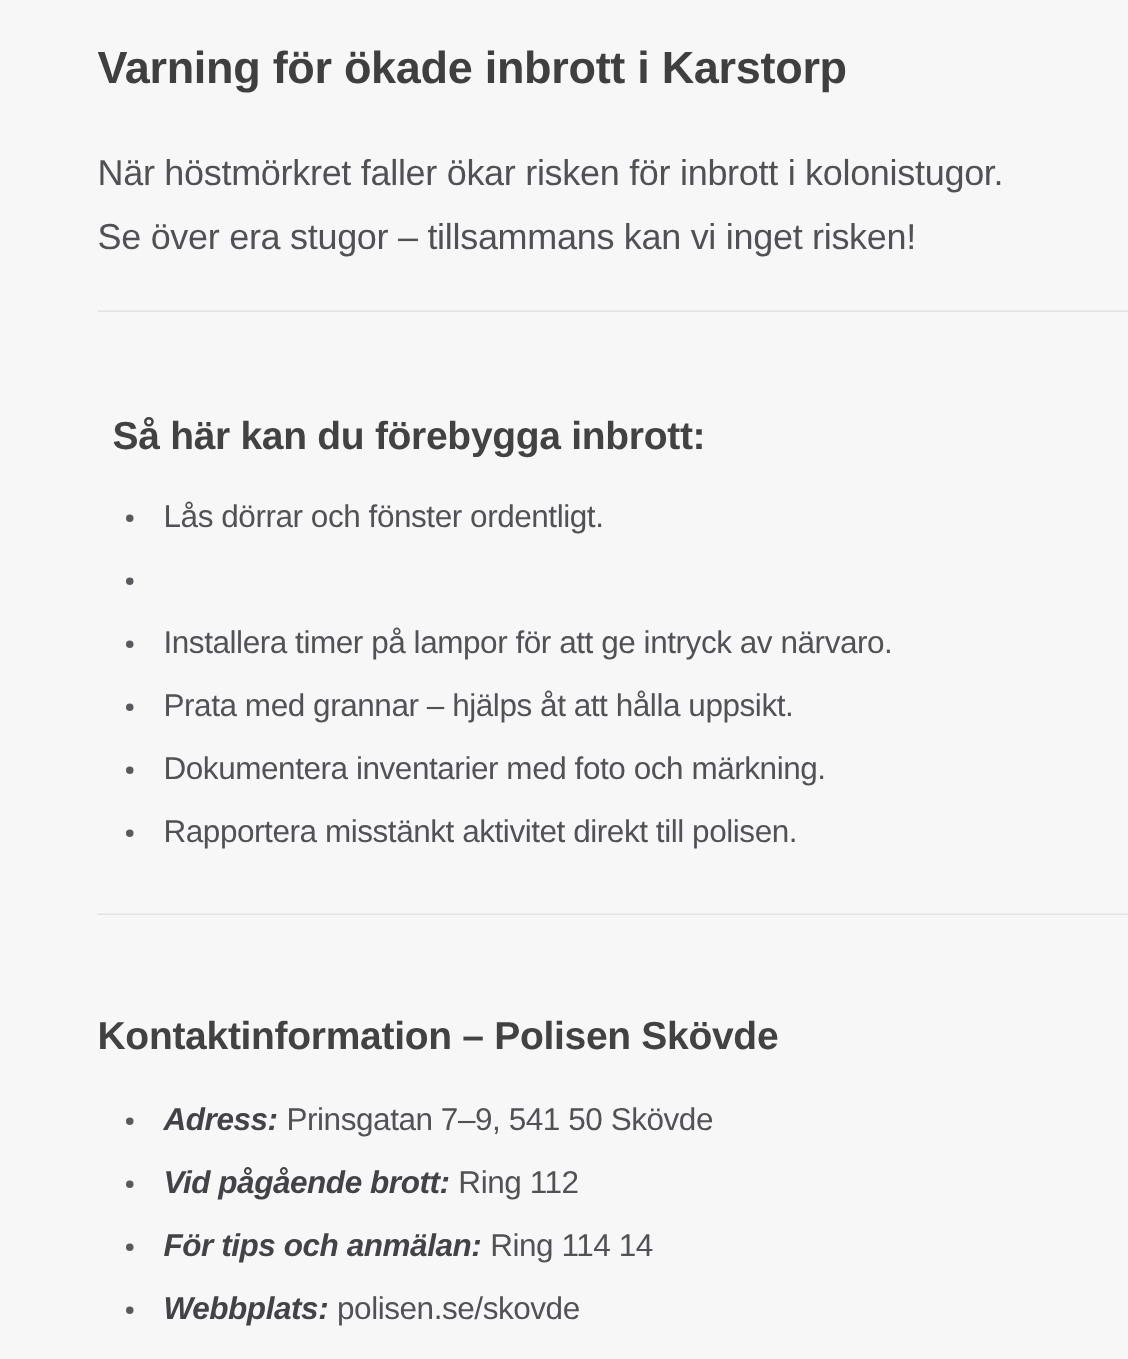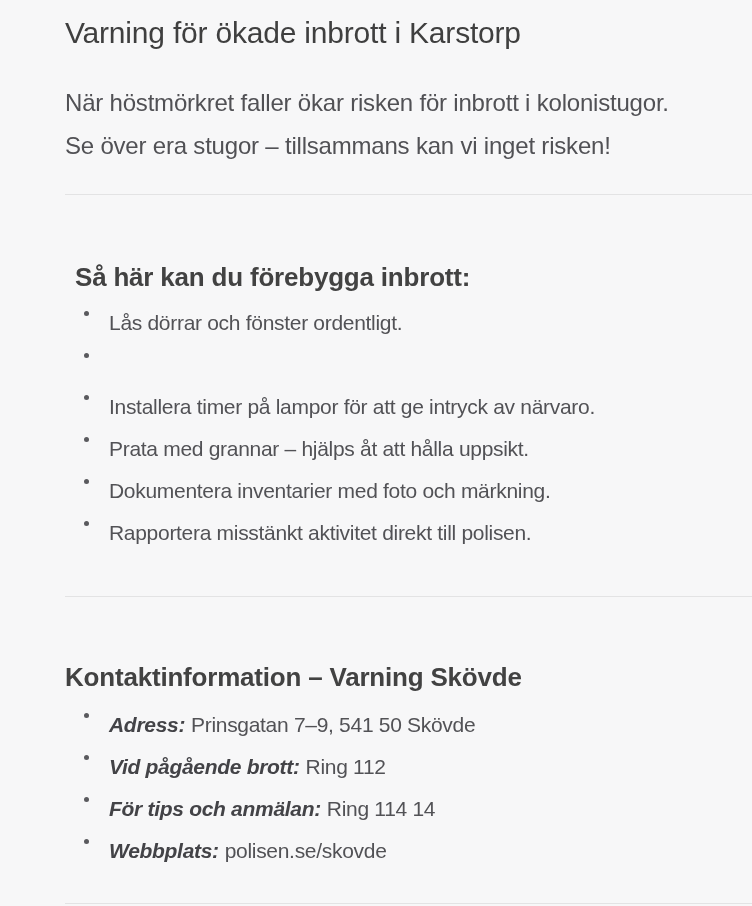--- a/index.html
+++ b/index.html
@@ -13,24 +13,24 @@
   }
   .page {
     box-sizing: border-box;
     width: 752px;
     height: 906px;
     padding-left: 65px;
     overflow: hidden;
   }
   h1.page-title {
     margin: 0;
-    padding-top: 15px;
+    padding-top: 28px;
     font-size: 30px;
     line-height: 36px;
-    font-weight: 400;
+    font-weight: 700;
     letter-spacing: -0.2px;
     color: #3f3f3f;
     white-space: nowrap;
   }
   .intro {
     margin-top: 30px;
     color: #515155;
     font-size: 24px;
     letter-spacing: -0.2px;
   }
@@ -63,21 +63,21 @@
     margin: 0;
     padding: 0;
     color: #525256;
     font-size: 21px;
     letter-spacing: -0.3px;
   }
   ul.prevention-list { margin-top: 18px; }
   ul.contact-list { margin-top: 20px; }
   ul.bullet-list li {
     display: flex;
-    align-items: flex-start;
+    align-items: center;
     height: 42px;
     white-space: nowrap;
   }
   .dot {
     flex: 0 0 auto;
     width: 5px;
     height: 5px;
     border-radius: 50%;
     background: #5a5a5e;
     margin-left: 19px;
@@ -128,21 +128,21 @@
       <span class="li-text">Dokumentera inventarier med foto och märkning.</span>
     </li>
     <li>
       <span class="dot"></span>
       <span class="li-text">Rapportera misstänkt aktivitet direkt till polisen.</span>
     </li>
   </ul>
 
   <hr class="divider divider-2">
 
-  <h2 class="section-heading contact-heading">Kontaktinformation – Varning Skövde</h2>
+  <h2 class="section-heading contact-heading">Kontaktinformation – Polisen Skövde</h2>
 
   <ul class="bullet-list contact-list">
     <li>
       <span class="dot"></span>
       <span class="li-text"><strong class="li-label">Adress:</strong><span>Prinsgatan 7–9, 541 50 Skövde</span></span>
     </li>
     <li>
       <span class="dot"></span>
       <span class="li-text"><strong class="li-label">Vid pågående brott:</strong><span>Ring 112</span></span>
     </li>

